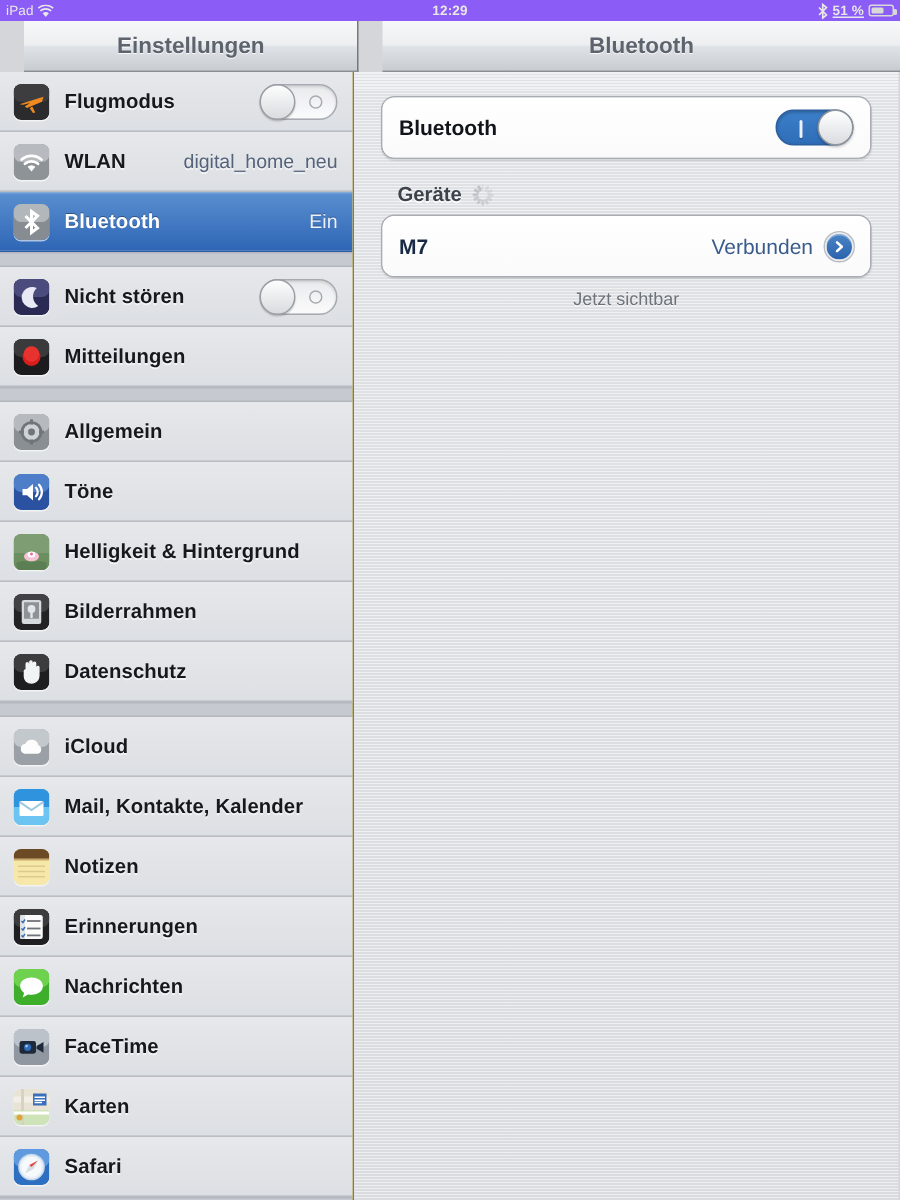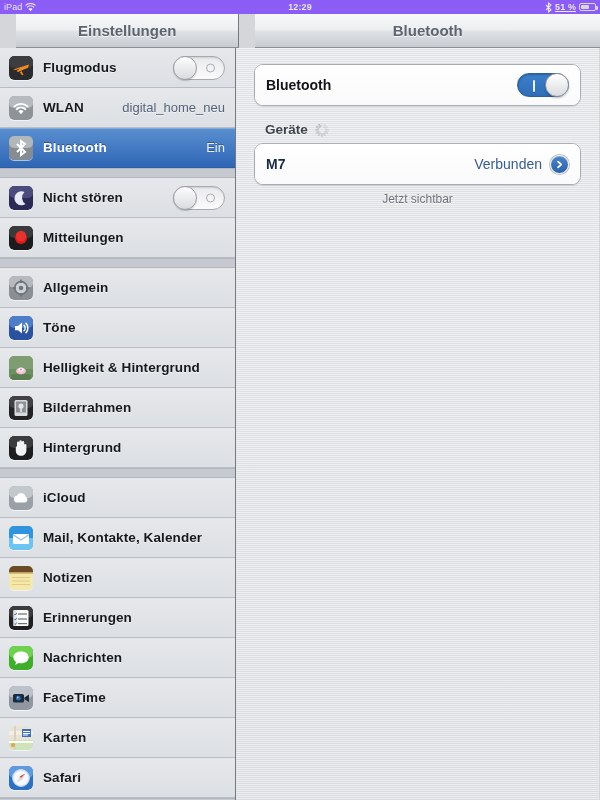--- a/index.html
+++ b/index.html
@@ -341,21 +341,21 @@
             <span class="label">Bilderrahmen</span>
           </div>
           <div class="row">
             <span class="ico">
               <svg width="24" height="24" viewBox="0 0 24 24">
                 <rect width="24" height="24" rx="5" fill="#1e1e20"></rect>
                 <rect width="24" height="12" rx="5" fill="#3c3c3f"></rect>
                 <path d="M8 11 V6.6 a1.2 1.2 0 0 1 2.4 0 V10.6 V5.4 a1.2 1.2 0 0 1 2.4 0 V10.6 V6.2 a1.2 1.2 0 0 1 2.4 0 V11.6 V8.6 a1.2 1.2 0 0 1 2.2 0 v5.6 c0 3.4 -2.3 5.6 -5.3 5.6 c-3 0 -5.3 -2 -5.3 -5 v-3.4 a1.2 1.2 0 0 1 1.2 -1.2 Z" fill="#f2f3f4"></path>
               </svg>
             </span>
-            <span class="label">Hintergrund</span>
+            <span class="label">Datenschutz</span>
           </div>
         </div>
         <div class="gap"></div>
         <div class="group">
           <div class="row">
             <span class="ico">
               <svg width="24" height="24" viewBox="0 0 24 24">
                 <rect width="24" height="24" rx="5" fill="#9aa0a6"></rect>
                 <rect width="24" height="12" rx="5" fill="#c3c8cc"></rect>
                 <path d="M7.5 16.5 a3.4 3.4 0 0 1 .4 -6.7 a4.6 4.6 0 0 1 8.7 1 a3 3 0 0 1 -.4 5.7 Z" fill="#fdfdfd"></path>

